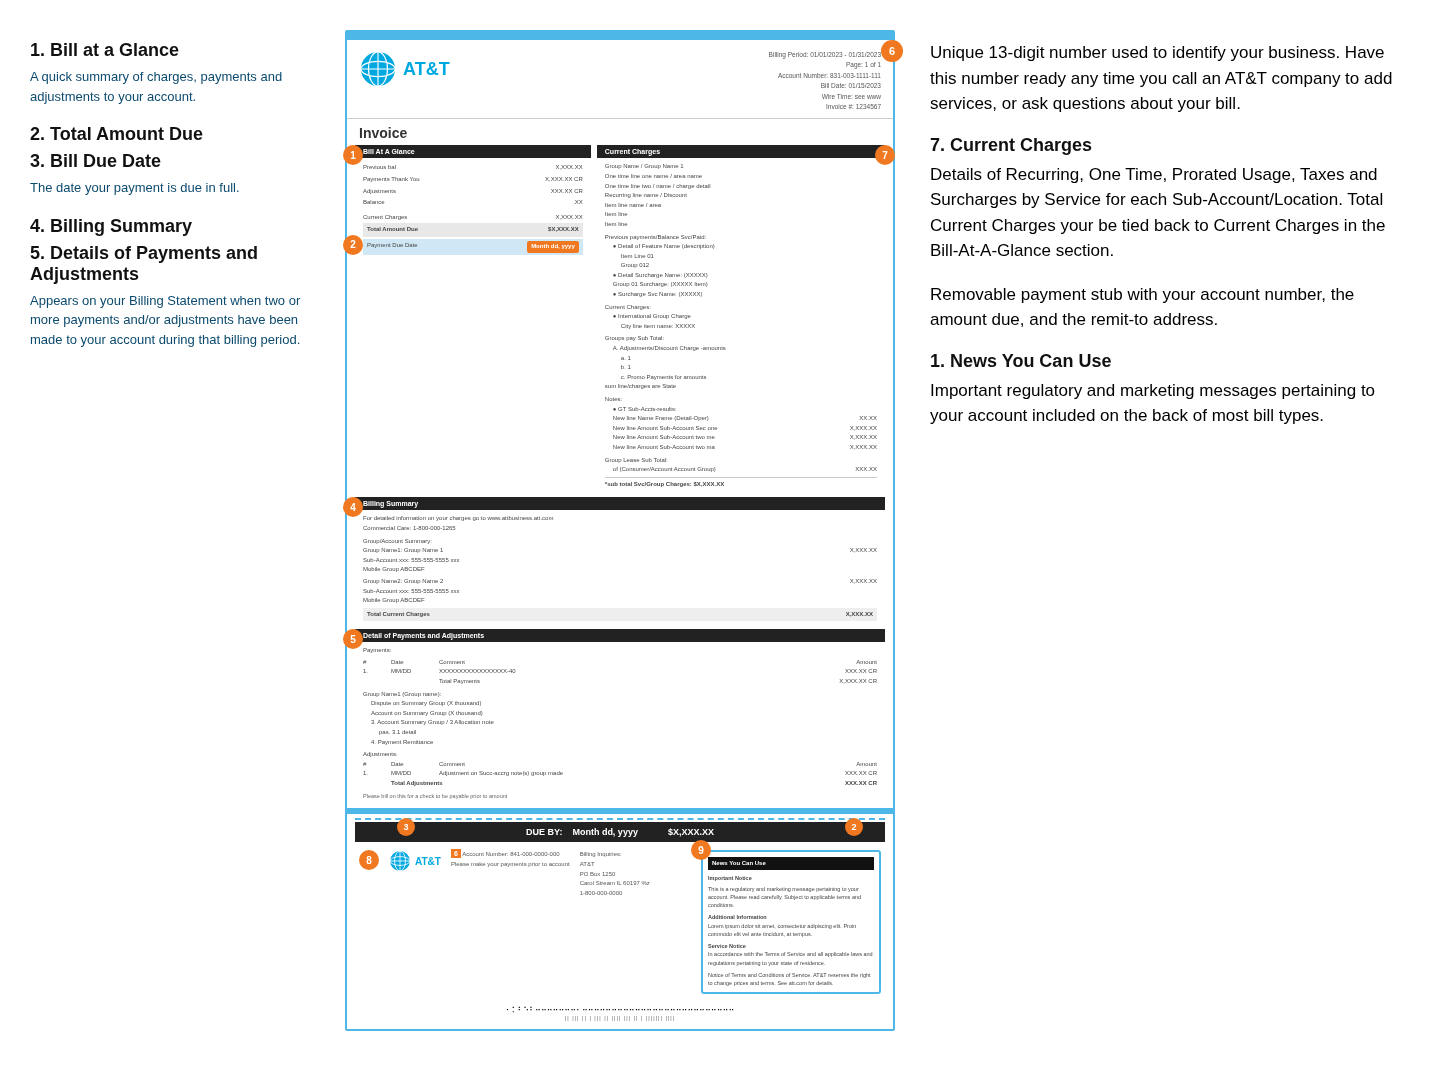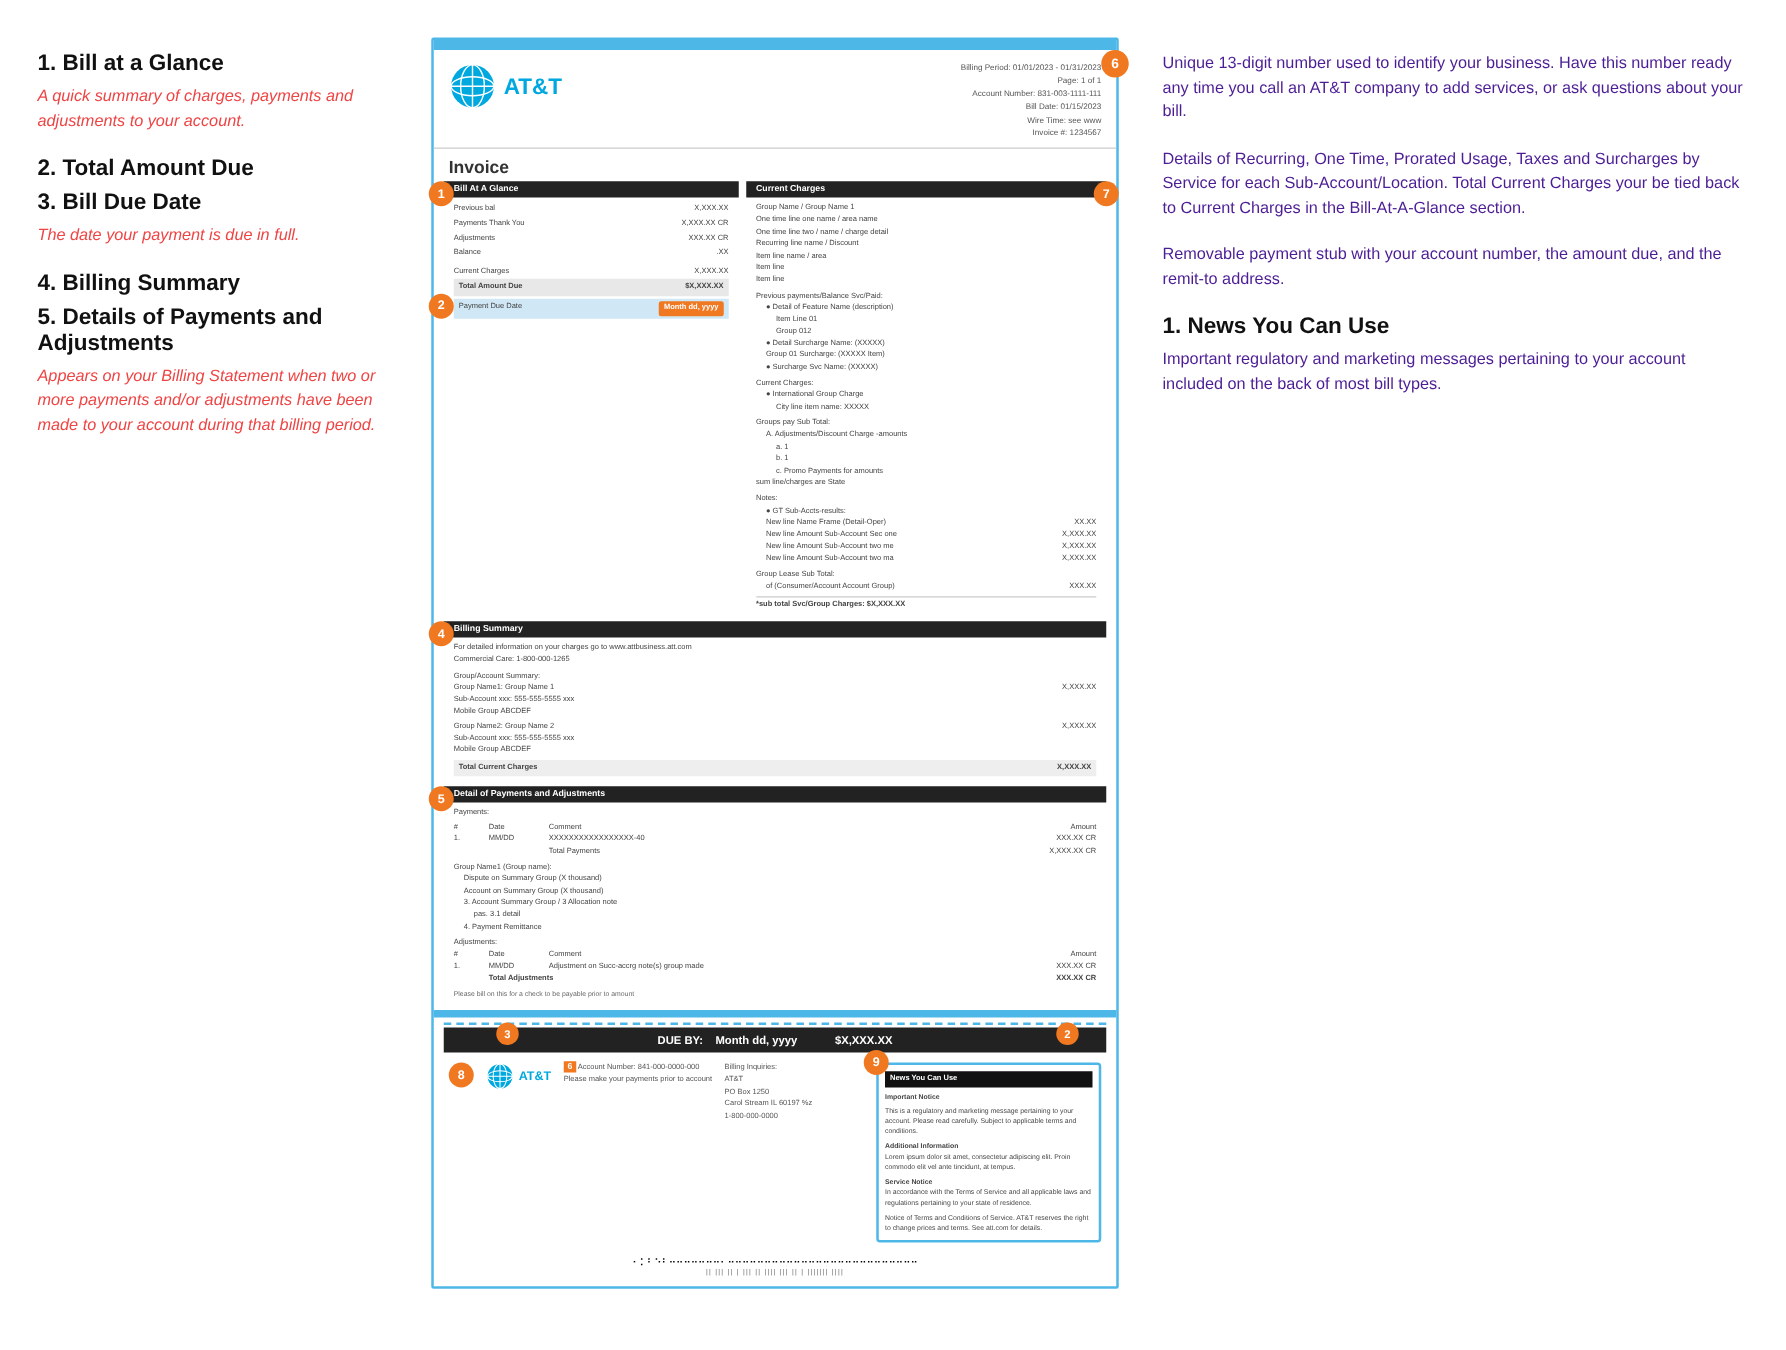--- a/index.html
+++ b/index.html
@@ -22,24 +22,23 @@
       flex-shrink: 0;
     }
     .left-col h2 {
       font-size: 18px;
       font-weight: bold;
       color: #111;
       margin-bottom: 6px;
     }
     .left-col p {
       font-size: 13px;
-      color: #ef4444;
+      color: #0c4a6e;
       line-height: 1.5;
       margin-bottom: 18px;
-      font-style: italic;
     }
 
     
     .center-col {
       width: 580px;
       flex-shrink: 0;
       padding: 10px 15px;
       display: flex;
       flex-direction: column;
       align-items: center;
@@ -237,22 +236,22 @@
       flex: 1;
       padding: 20px 10px 20px 20px;
     }
     .right-col h2 {
       font-size: 18px;
       font-weight: bold;
       color: #111;
       margin-bottom: 6px;
     }
     .right-col p {
-      font-size: 13px;
-      color: #4c1d95;
+      font-size: 17px;
+      color: #000000;
       line-height: 1.5;
       margin-bottom: 18px;
     }
   </style>
 </head>
 <body>
 
 <div class="left-col">
   <h2>1. Bill at a Glance</h2>
   <p>A quick summary of charges, payments and adjustments to your account.</p>
@@ -545,19 +544,20 @@
       <div class="barcode-line">⠂⠅⠃⠑⠃⠒⠒⠒⠒⠒⠒⠒⠂⠒⠒⠒⠒⠒⠒⠒⠒⠒⠒⠒⠒⠒⠒⠒⠒⠒⠒⠒⠒⠒⠒⠒⠒⠒⠒</div>
       <div>|| ||| || | ||| || |||| ||| || | ||||||| ||||</div>
     </div>
 
   </div>
 </div>
 
 <div class="right-col">
   <p>Unique 13-digit number used to identify your business. Have this number ready any time you call an AT&amp;T company to add services, or ask questions about your bill.</p>
 
+  <h2>7. Current Charges</h2>
   <p>Details of Recurring, One Time, Prorated Usage, Taxes and Surcharges by Service for each Sub-Account/Location. Total Current Charges your be tied back to Current Charges in the Bill-At-A-Glance section.</p>
 
   <p>Removable payment stub with your account number, the amount due, and the remit-to address.</p>
 
   <h2>1. News You Can Use</h2>
   <p>Important regulatory and marketing messages pertaining to your account included on the back of most bill types.</p>
 </div>
 
 </body></html>

